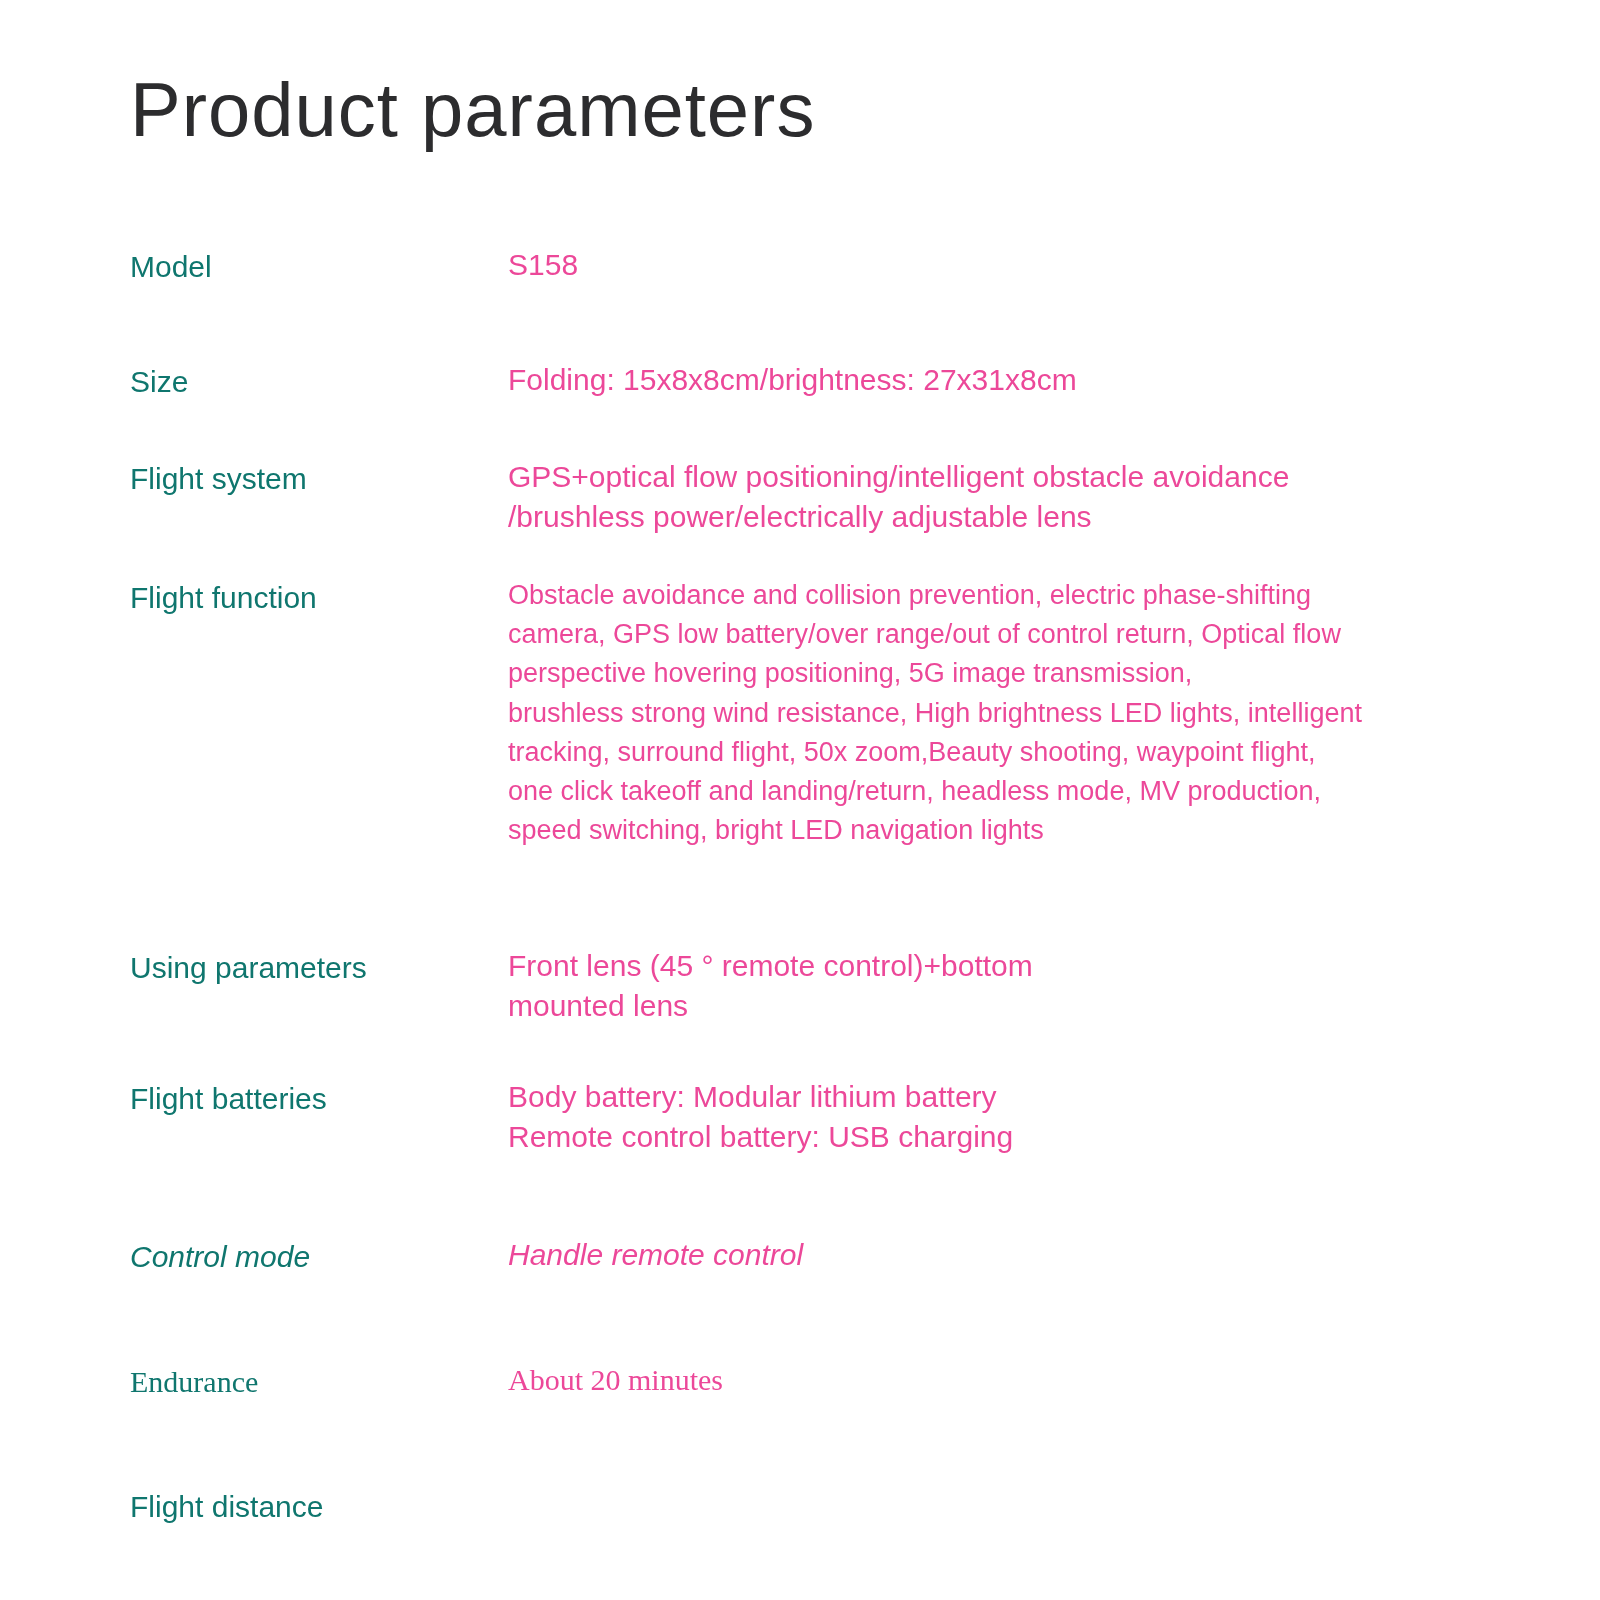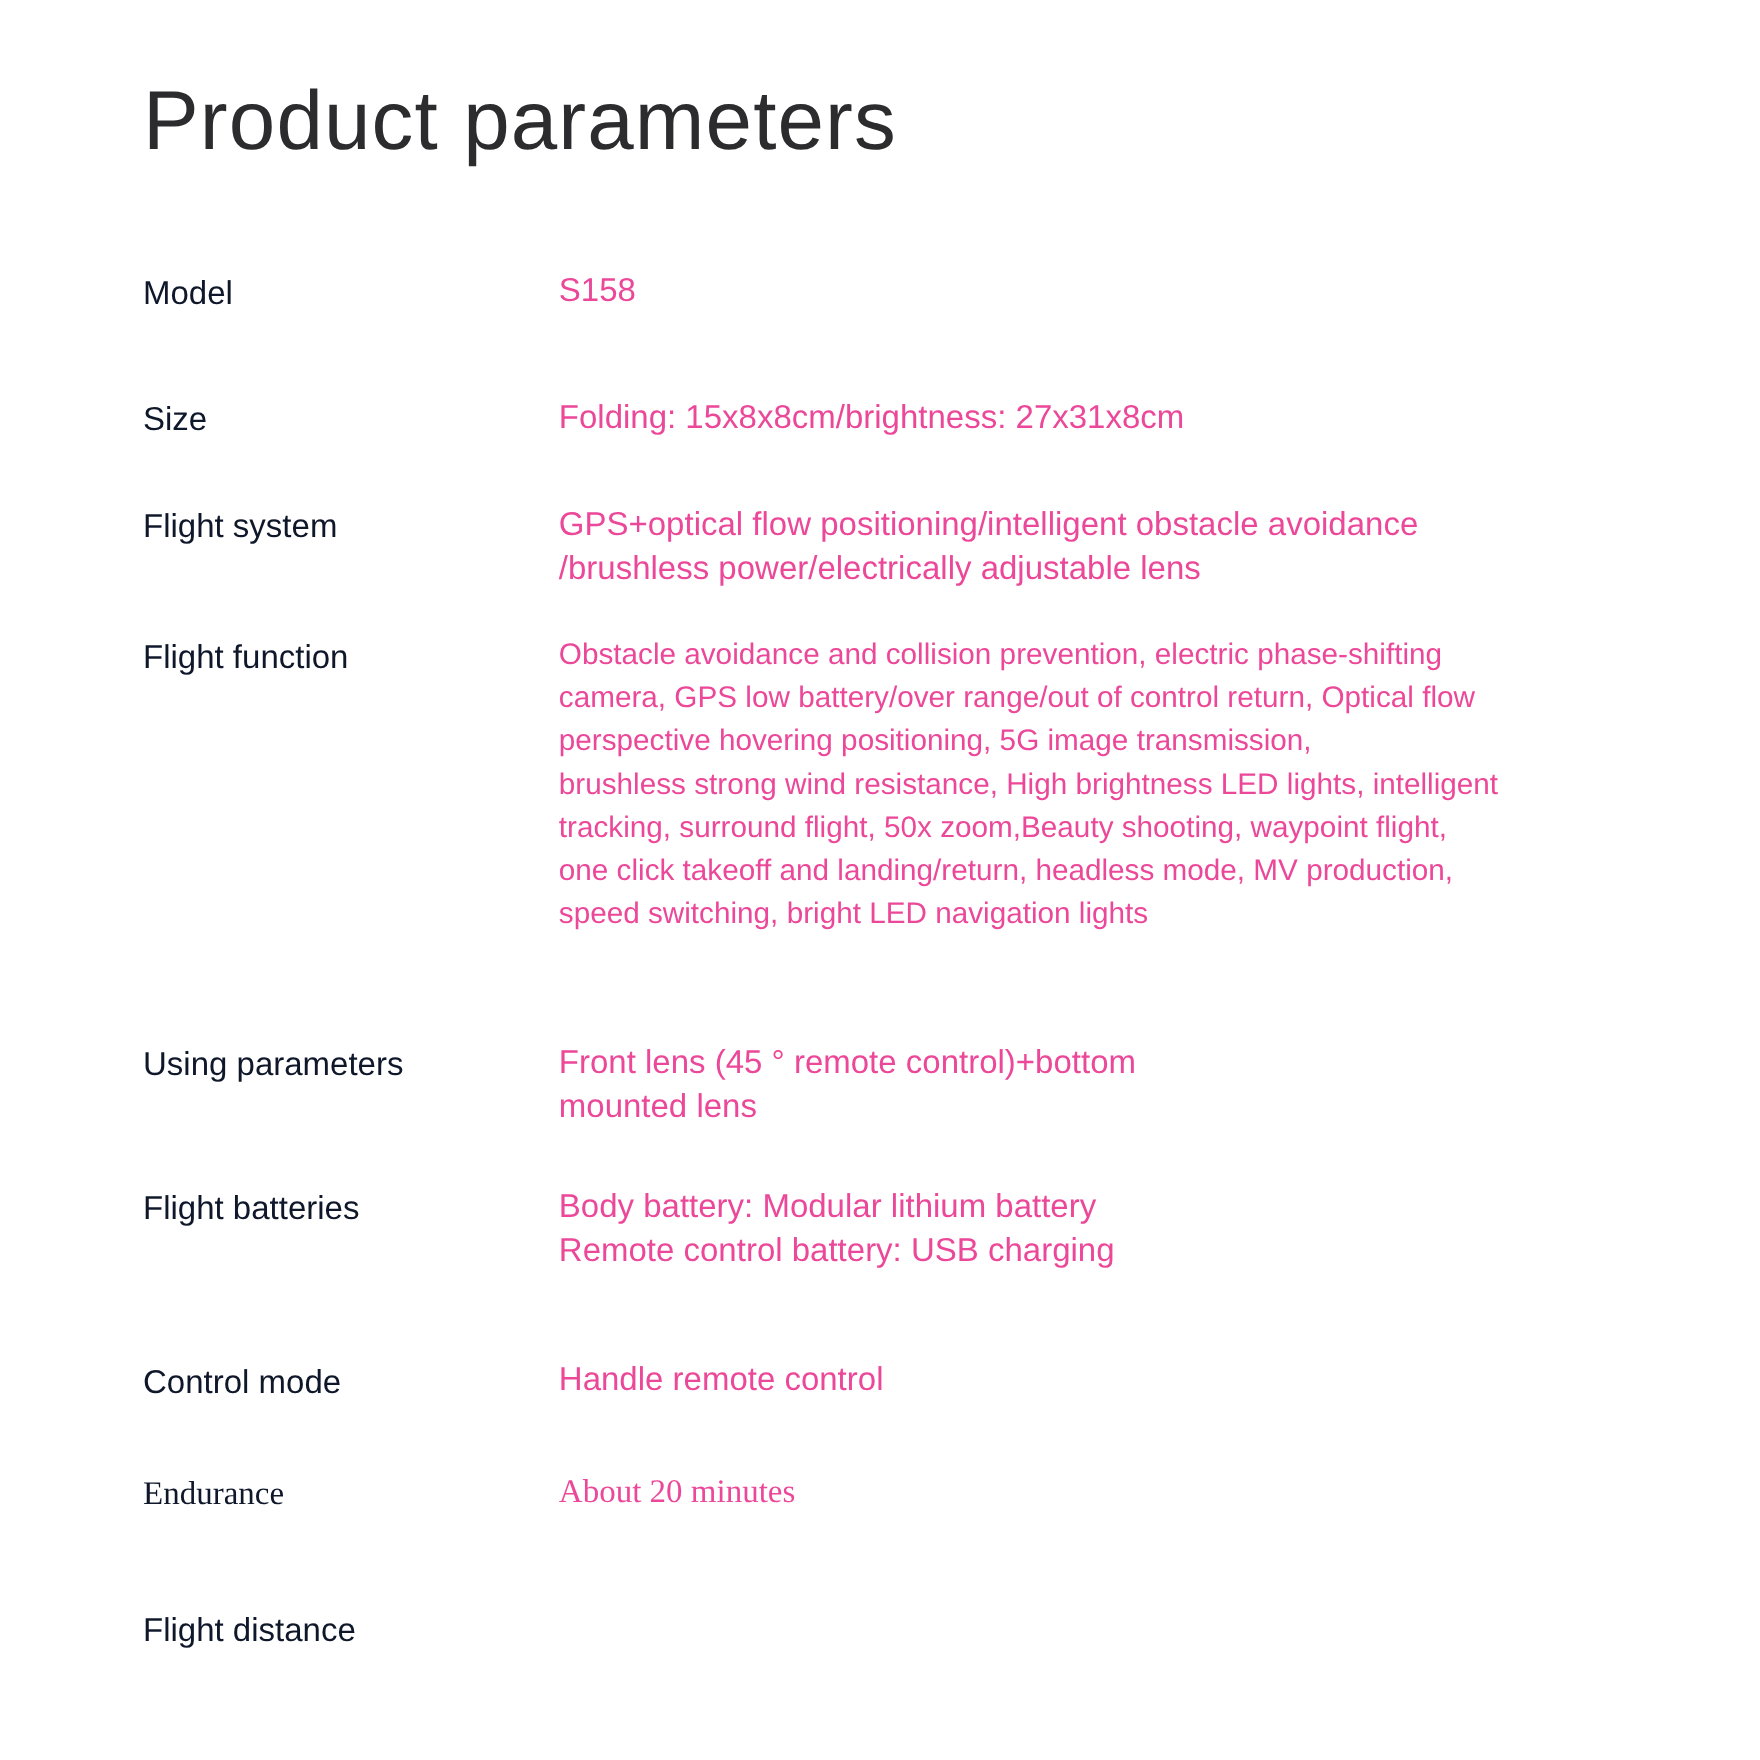--- a/index.html
+++ b/index.html
@@ -26,21 +26,21 @@
   .spec-table {
     width: 100%;
   }
   .spec-row {
     display: flex;
     align-items: flex-start;
   }
   .spec-label {
     flex: 0 0 378px;
     font-size: 30px;
-    color: #0f172a;
+    color: #0f766e;
     line-height: 1.3;
     padding-top: 2px;
   }
   .spec-value {
     flex: 1 1 auto;
     font-size: 30px;
     color: #ec4899;
     line-height: 1.3;
     white-space: pre-line;
     max-width: 960px;
@@ -53,21 +53,21 @@
     line-height: 1.45;
     max-width: 940px;
   }
   
   .row-model            { margin-bottom: 74px; }
   .row-size             { margin-bottom: 56px; }
   .row-flight-system    { margin-bottom: 40px; }
   .row-flight-function  { margin-bottom: 96px; }
   .row-lens-parameters  { margin-bottom: 52px; }
   .row-using-batteries  { margin-bottom: 78px; }
-  .row-control-mode     { margin-bottom: 60px; }
+  .row-control-mode     { margin-bottom: 84px; font-style: italic; }
   .row-endurance        { margin-bottom: 84px; font-family: Liberation Serif, serif; }
   .row-flight-distance  { margin-bottom: 0; }
 </style>
 </head>
 <body>
 
 <div class="page">
 
   <h1 class="page-title">Product parameters</h1>
 

